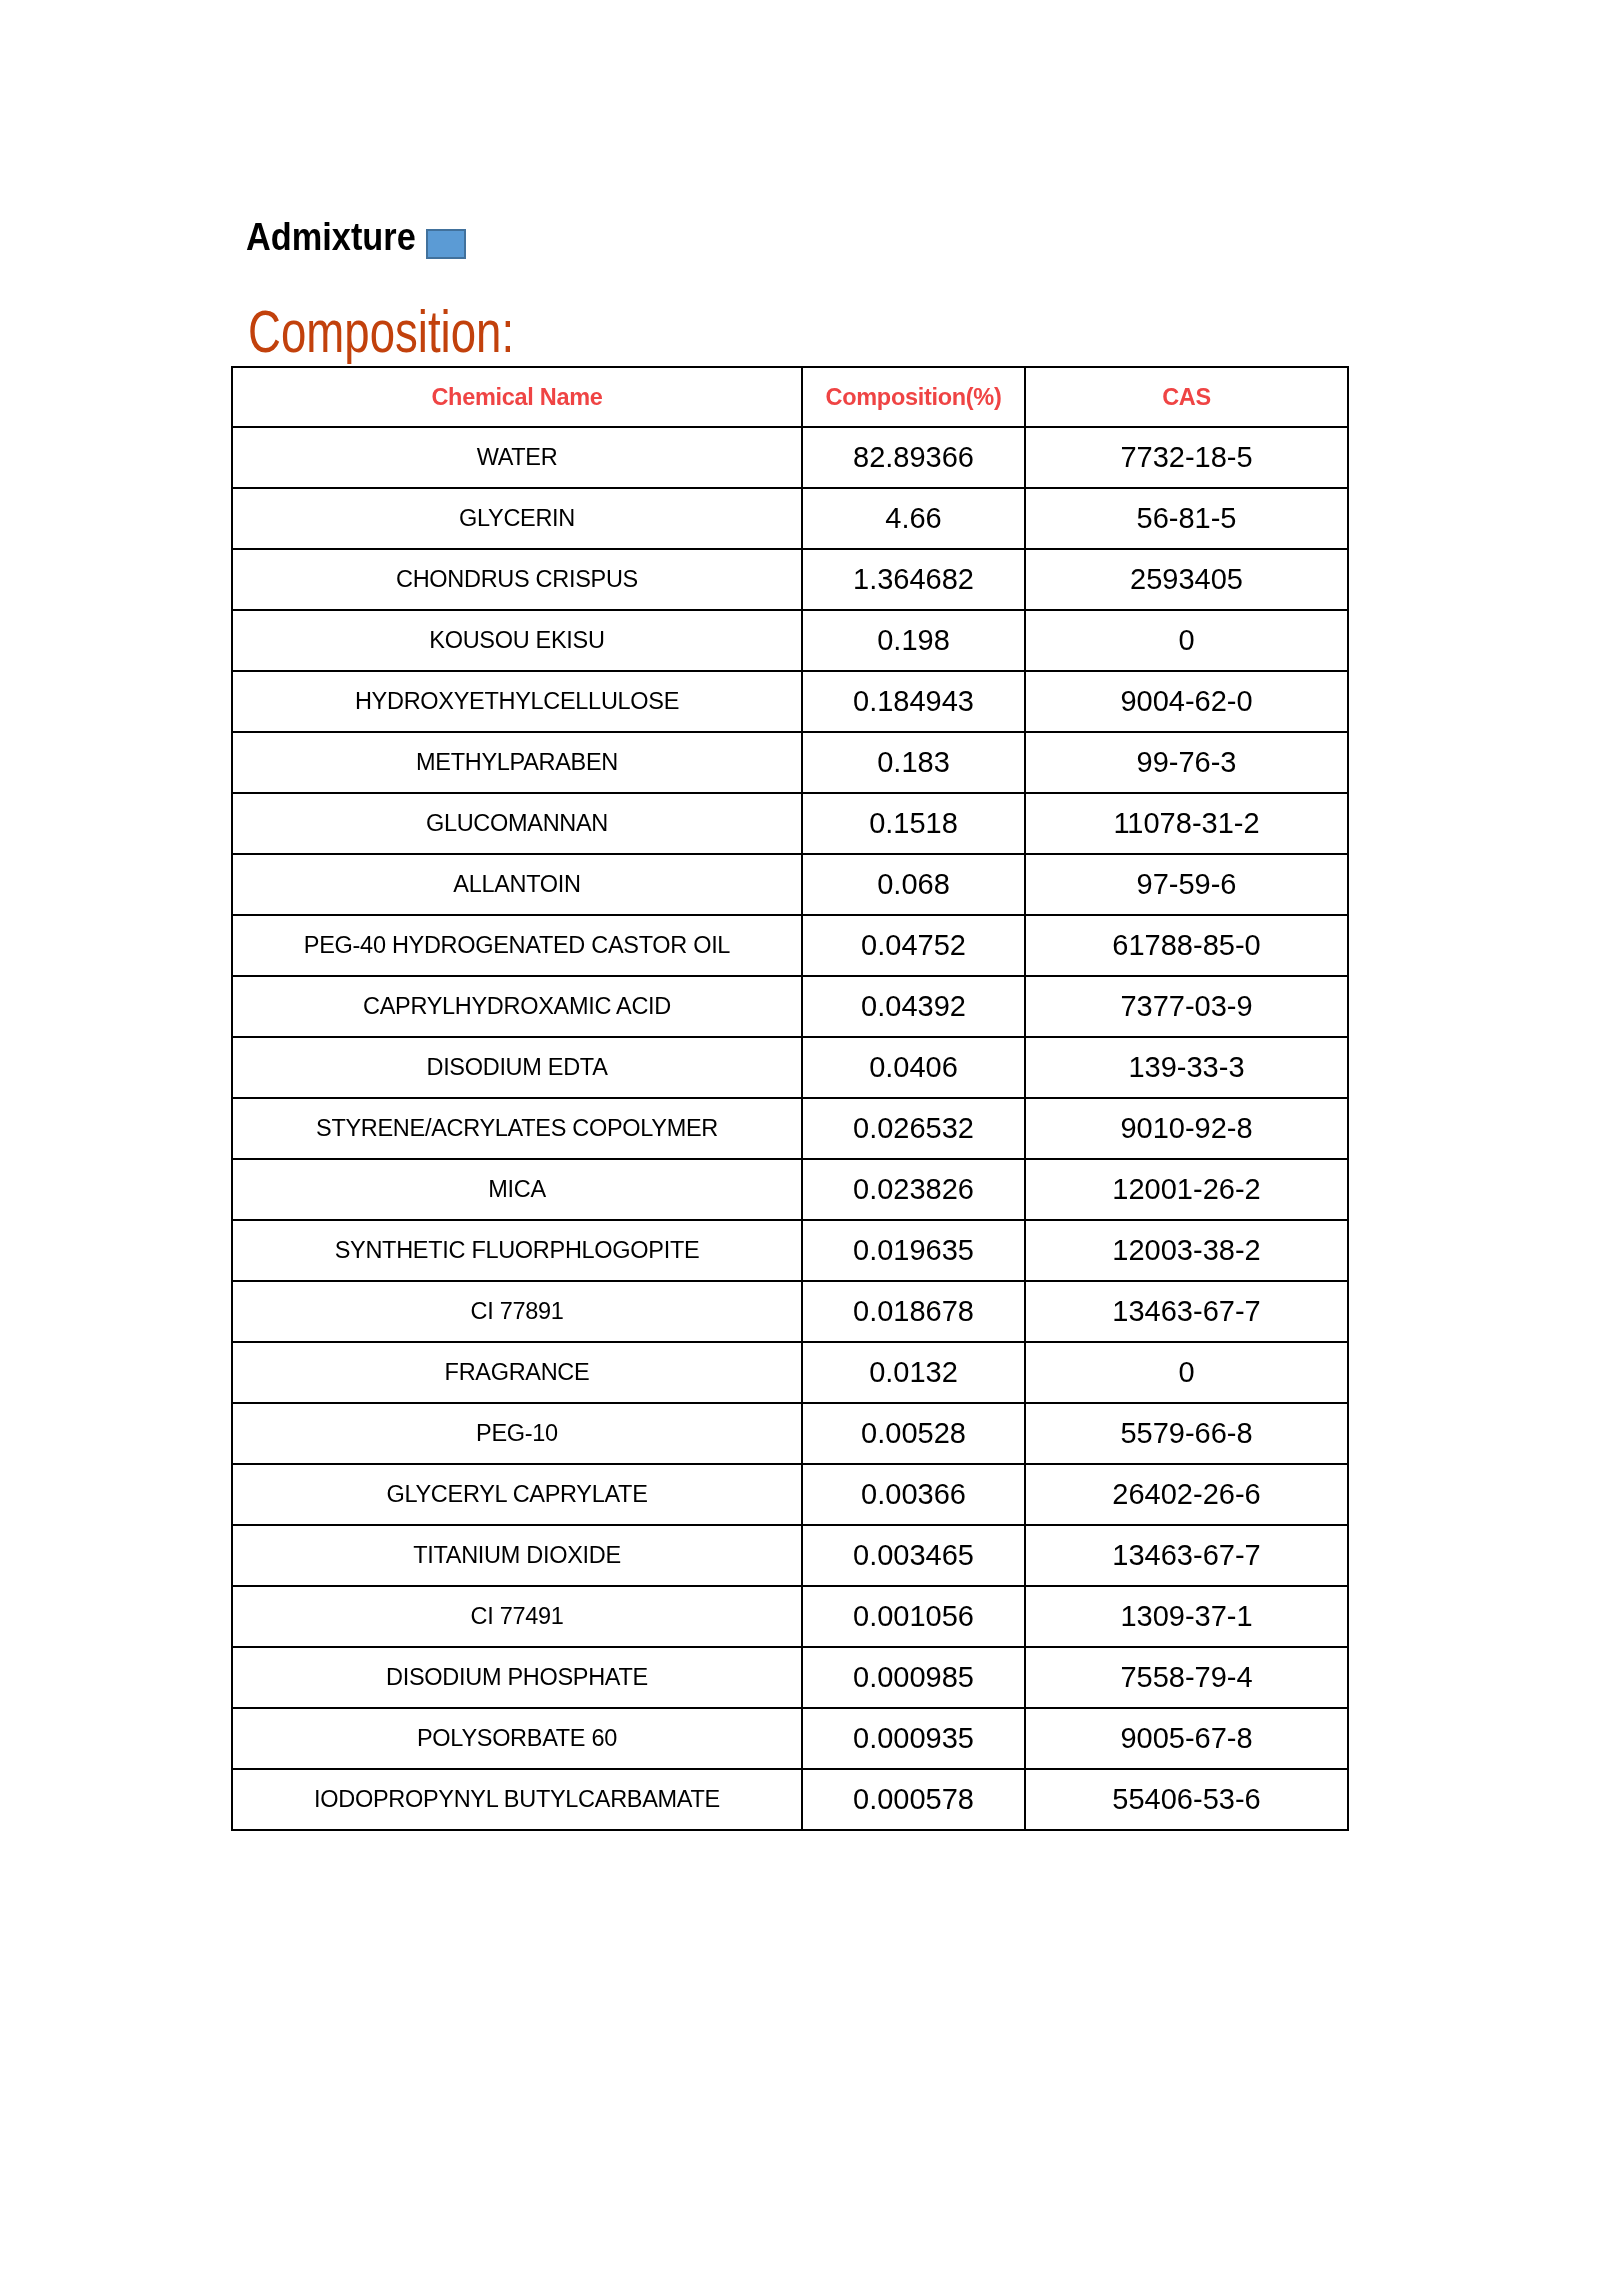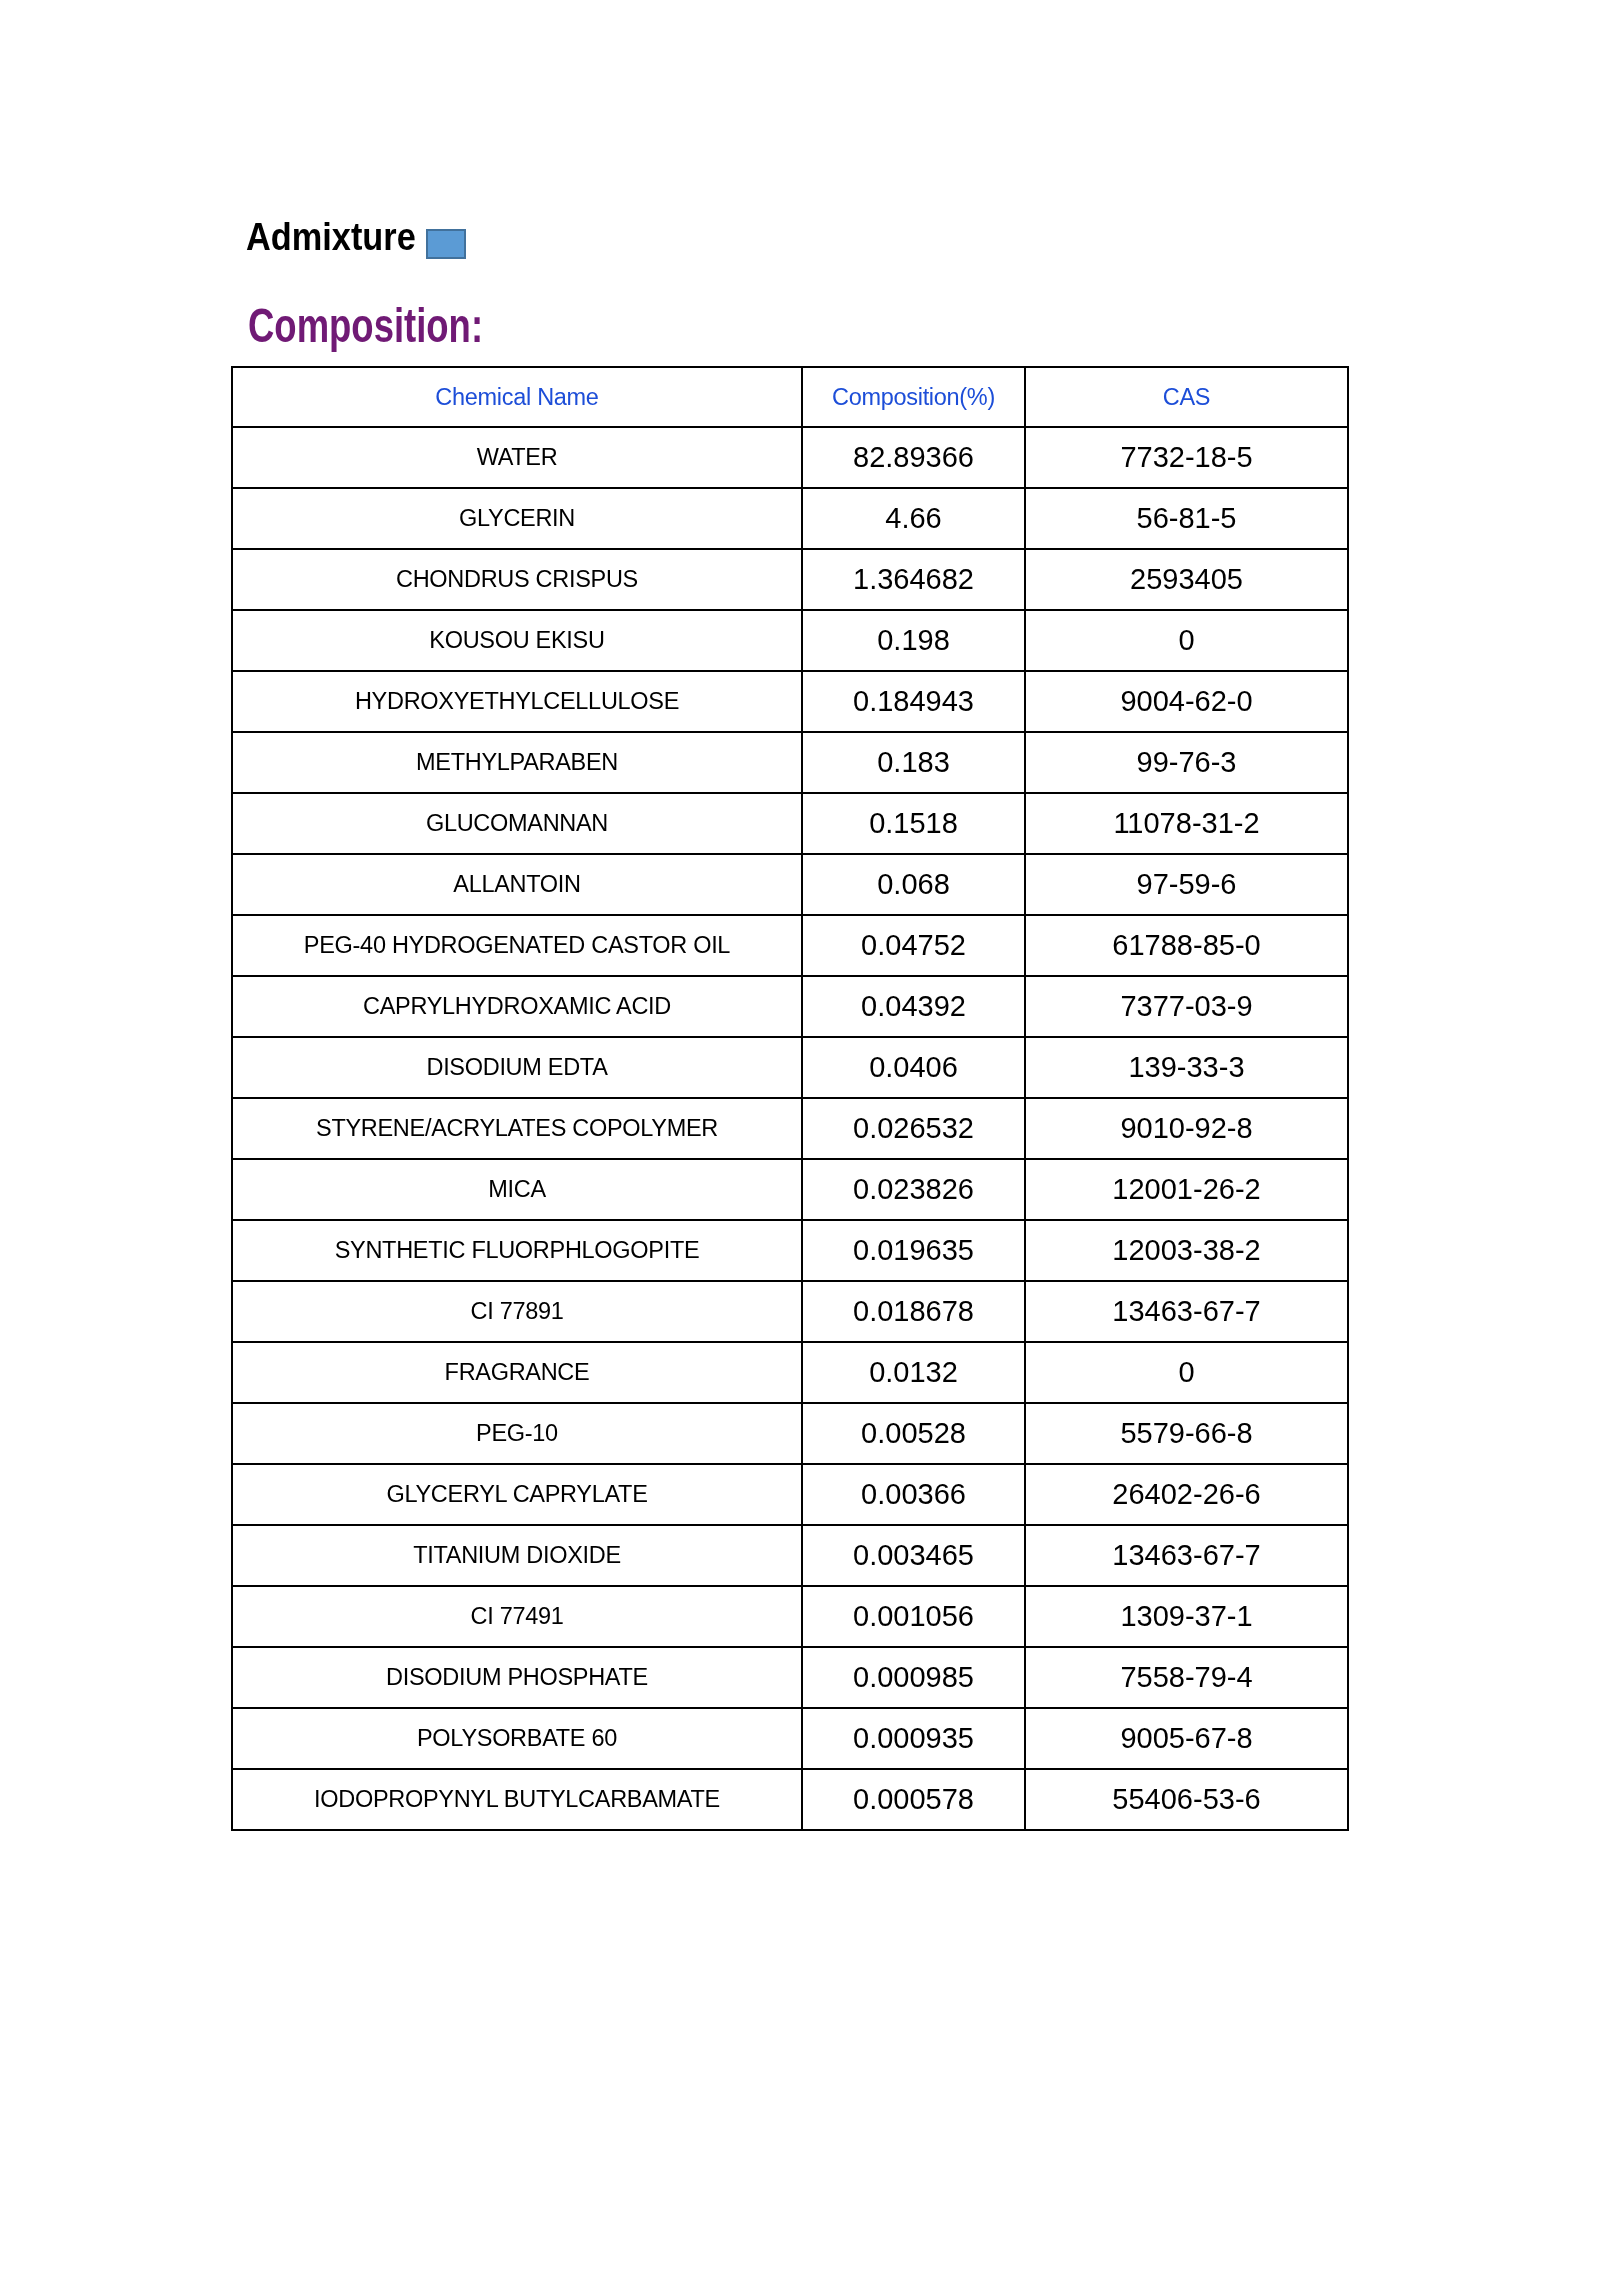--- a/index.html
+++ b/index.html
@@ -24,23 +24,23 @@
     font-size: 39px;
     font-weight: 700;
     color: #000000;
     line-height: 1;
     white-space: nowrap;
   }
   .section-heading {
     position: absolute;
     left: 248px;
     top: 302px;
-    font-size: 48px;
-    font-weight: 700;
-    color: #701a75;
+    font-size: 60px;
+    font-weight: 400;
+    color: #c2410c;
     line-height: 1;
     white-space: nowrap;
   }
   .squish {
     display: inline-block;
     transform-origin: 0 50%;
   }
   .squish-a { transform: scaleX(0.88); }
   .squish-b { transform: scaleX(0.76); }
   .accent-rect {
@@ -72,22 +72,22 @@
     text-align: center;
     vertical-align: middle;
     padding: 0;
     overflow: hidden;
     white-space: nowrap;
   }
   .comp-table thead tr { height: 60px; }
   .comp-table tbody tr { height: 61px; }
   .comp-table th {
     font-size: 23.5px;
-    font-weight: 400;
-    color: #1d4ed8;
+    font-weight: 700;
+    color: #ef4444;
     letter-spacing: -0.3px;
   }
   .comp-table td.name {
     font-size: 23.5px;
     color: #000000;
     letter-spacing: -0.3px;
   }
   .comp-table td.num {
     font-size: 29px;
     color: #000000;

